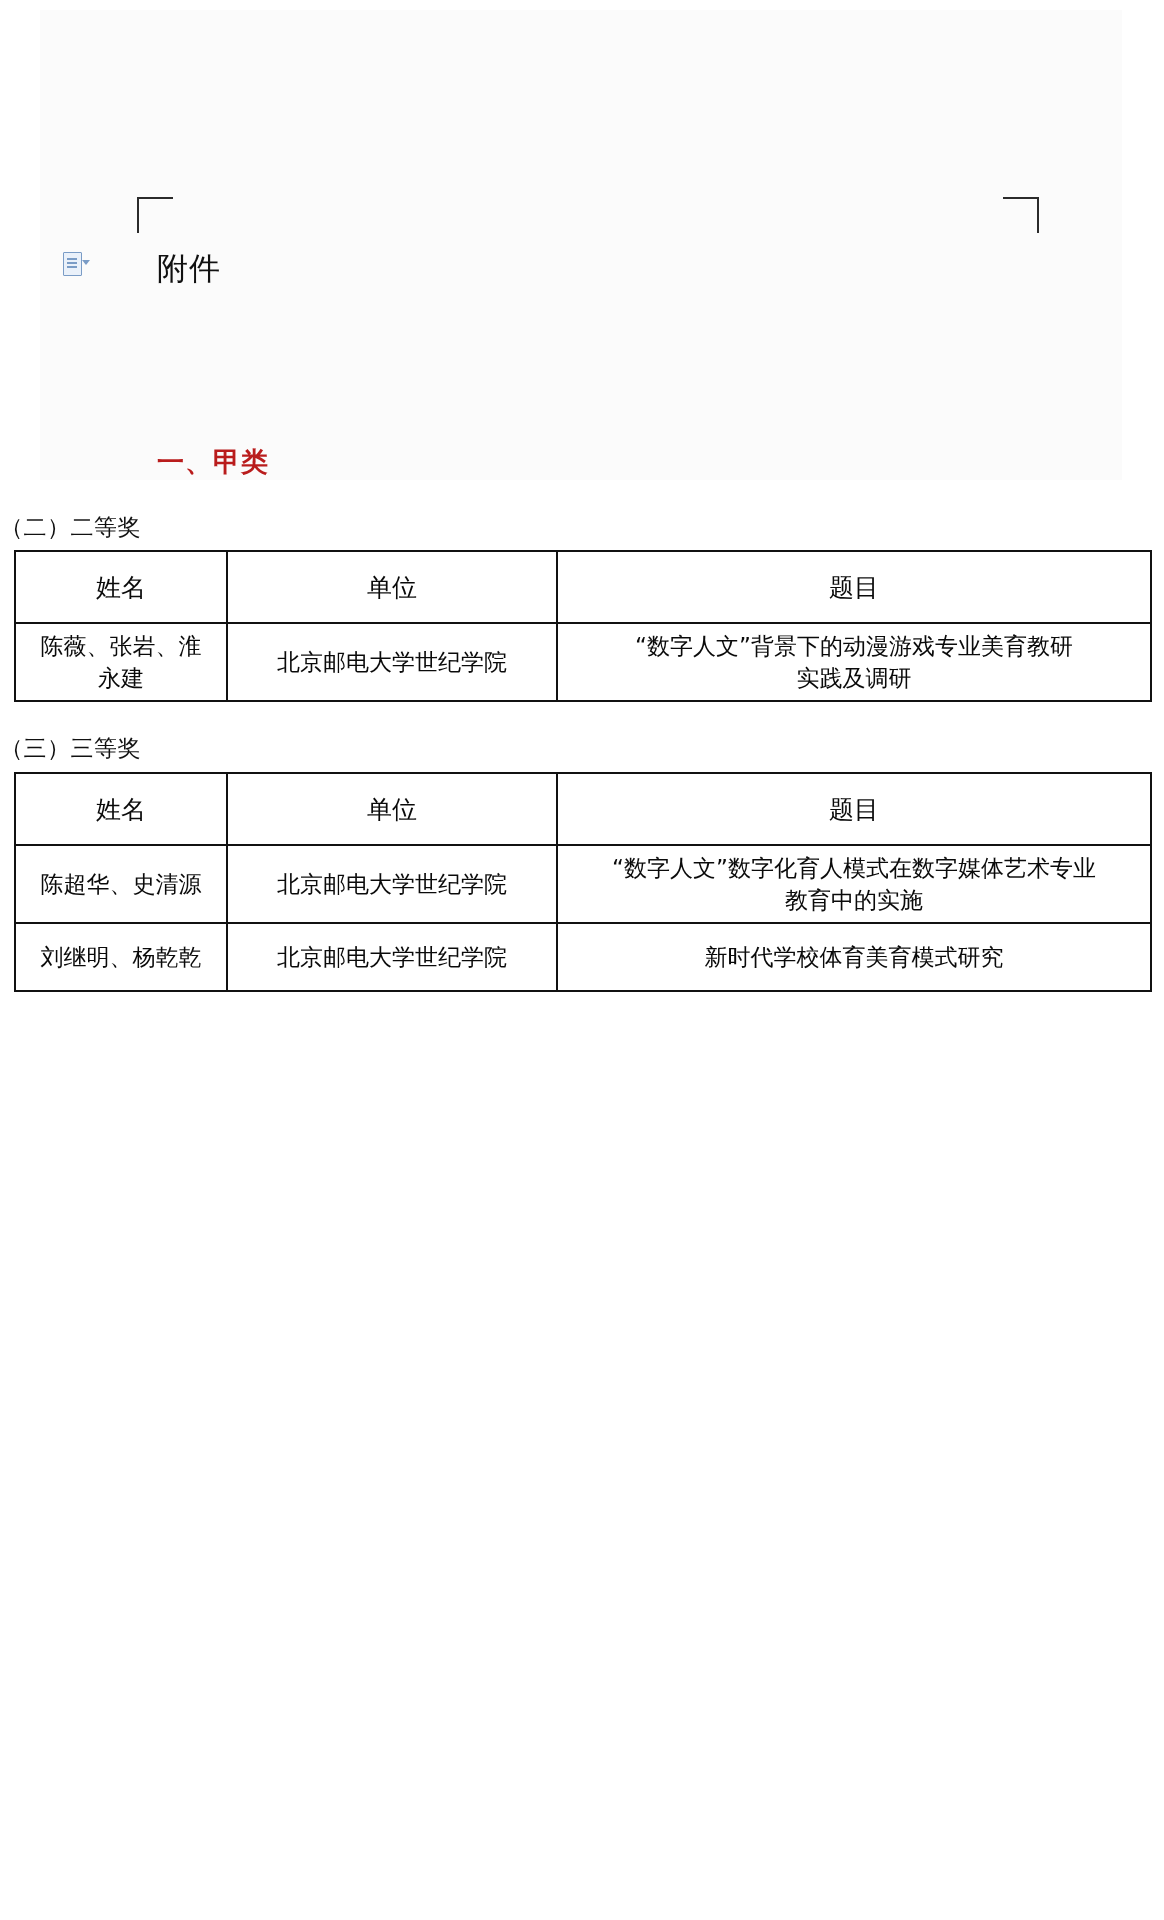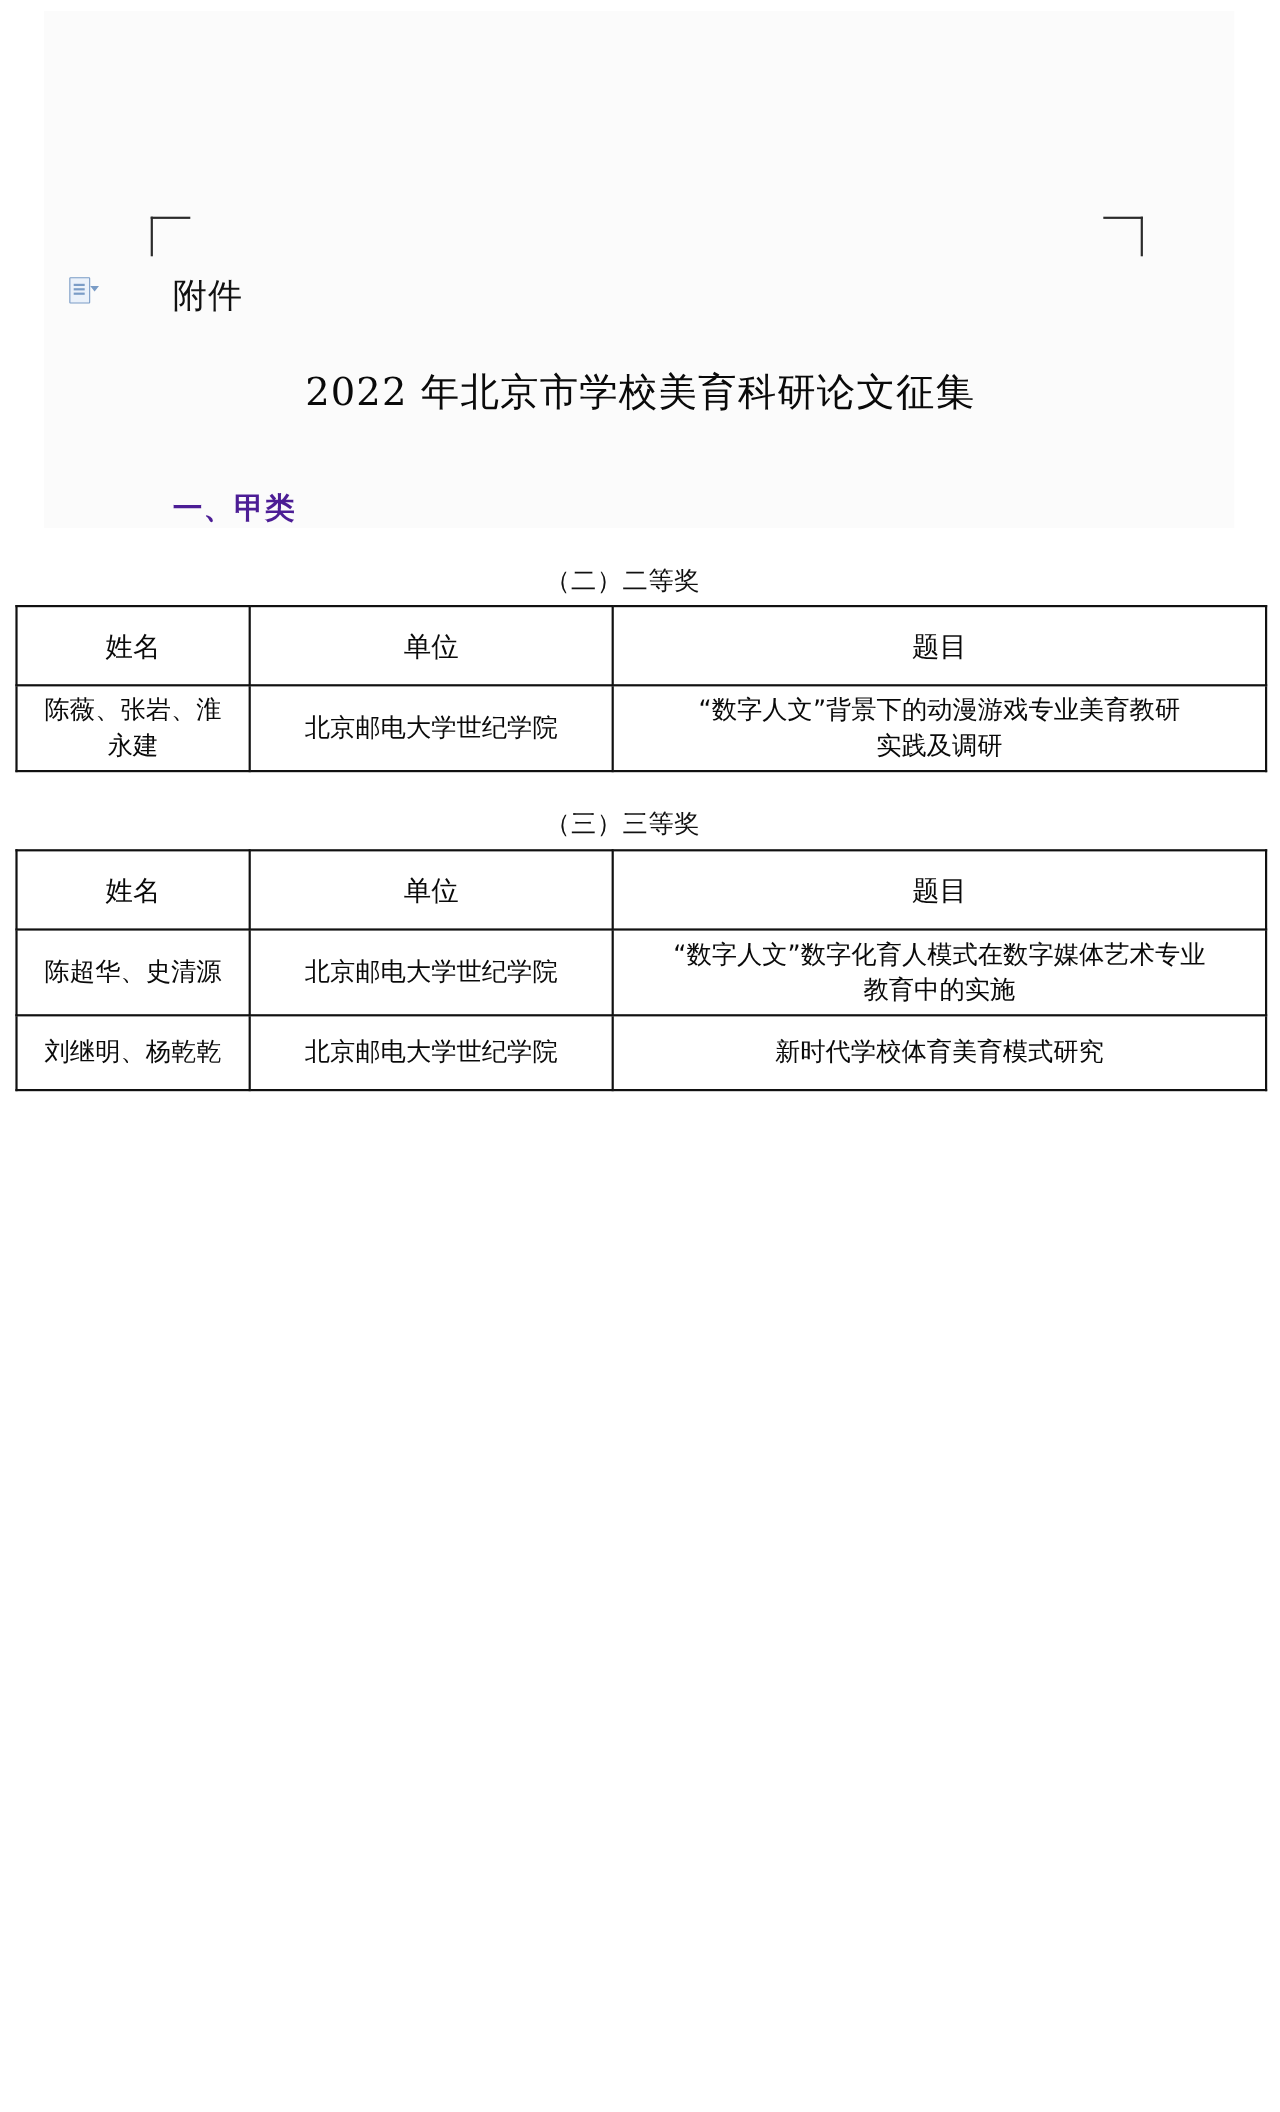--- a/index.html
+++ b/index.html
@@ -117,29 +117,29 @@
     letter-spacing: 1px;
   }
 
   .section-jia {
     position: absolute;
     left: 157px;
     top: 444px;
     font-family: "DejaVu Sans", sans-serif;
     font-size: 27px;
     font-weight: bold;
-    color: #4c1d95;
+    color: #b91c1c;
     letter-spacing: 1px;
   }
 
   
   .award-heading {
     position: absolute;
     width: 1132px;
-    text-align: center;
+    text-align: left;
     font-family: "DejaVu Sans", sans-serif;
     font-size: 23px;
     color: #111;
     letter-spacing: 0.5px;
   }
   .award-heading.second { top: 512px; }
   .award-heading.third  { top: 733px; }
 
   
   table.award-table {
@@ -200,21 +200,20 @@
       <div class="line l1"></div>
       <div class="line l2"></div>
       <div class="line l3"></div>
     </div>
     <div class="caret"></div>
   </div>
 
   <div class="attach-label">附件</div>
 
   <div class="doc-title">
-    <div>2022 年北京市学校美育科研论文征集</div>
   </div>
 
   <div class="section-jia">一、甲类</div>
 
   <div class="award-heading second">（二）二等奖</div>
 
   <table class="award-table t-second">
     <colgroup>
       <col class="col-name">
         <col class="col-unit">

